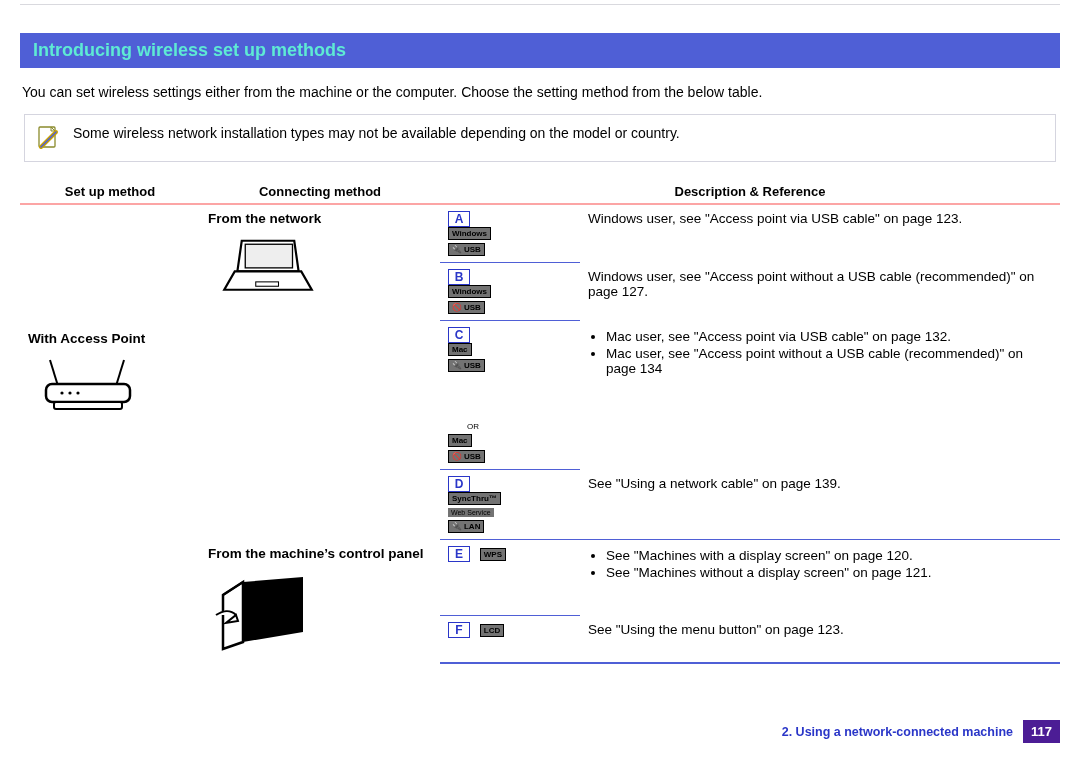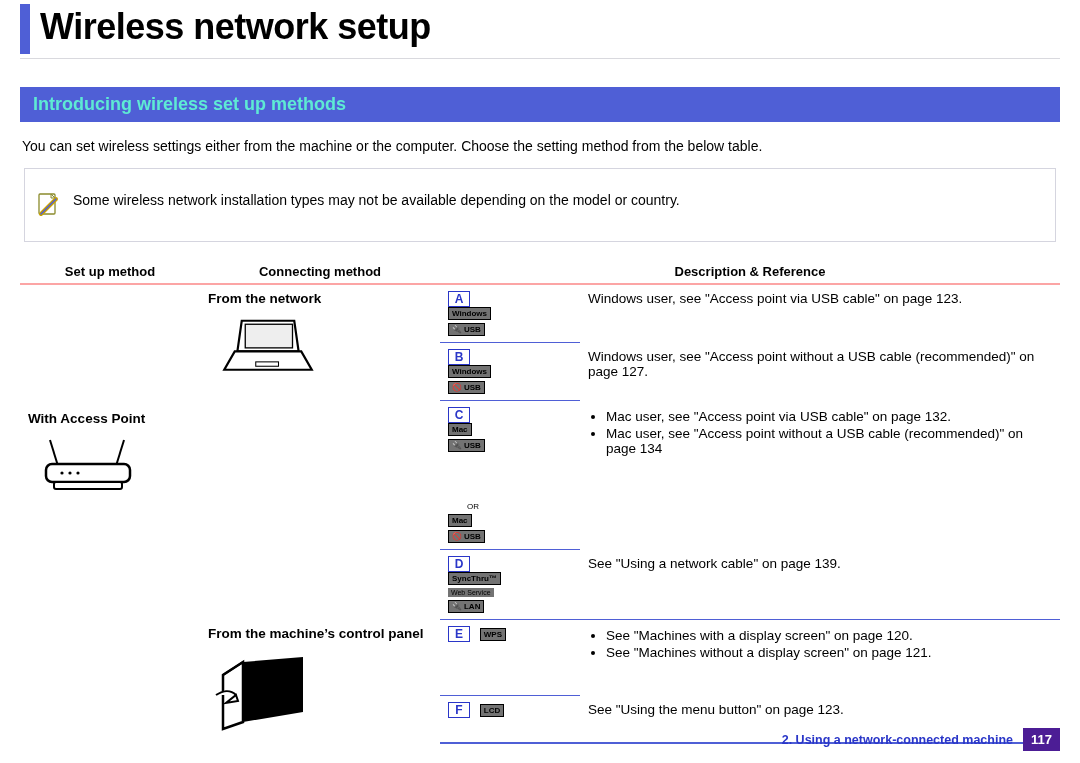--- a/index.html
+++ b/index.html
@@ -27,21 +27,21 @@
   
   .section-heading {
     background:#4f5fd6; color:#5eead4; font-weight:700;
     font-size:18px; padding:6px 12px; border:1px solid #4f5fd6;
     margin: 0 0 16px 0;
   }
 
   p.intro { margin: 0 0 14px 2px; font-size:14px; }
 
   .note-box {
-    border:1px solid #d5d5df; padding:23px 12px; margin:0 4px 18px 4px;
+    border:1px solid #d5d5df; padding:10px 12px; margin:0 4px 18px 4px;
     display:flex; align-items:flex-start; gap:14px; font-size:14px;
   }
   .note-icon {
     width:22px; height:26px; position:relative; flex:0 0 22px;
   }
   .note-icon svg { width:22px; height:26px; }
 
   
   table.methods {
     border-collapse: collapse; width:100%; table-layout:fixed;
@@ -87,37 +87,33 @@
   ul.refs li { margin:2px 0; }
 
   
   .illus { width:120px; height:70px; margin-top:6px; }
   .illus svg { width:100%; height:100%; }
   .illus2 { width:110px; height:90px; margin-top:6px; }
   .illus2 svg { width:100%; height:100%; }
 
   
   .footer {
-    position:absolute; bottom:12px; right:20px;
+    position:absolute; bottom:20px; right:20px;
     display:flex; align-items:center; gap:10px;
     font-size:12.5px; font-weight:700; color:#2a36c8;
   }
   .page-num {
     background:#4c1d95; color:#fff; padding:4px 8px; font-size:13px;
   }
 </style>
 </head>
 <body>
 
 <div class="page">
 
-  <div class="title-wrap">
-    <div class="title-bar"></div>
-    <h1 class="page-title">Wireless network setup</h1>
-  </div>
   <hr class="title-rule">
 
   <div class="section-heading">Introducing wireless set up methods</div>
 
   <p class="intro">You can set wireless settings either from the machine or the computer. Choose the setting method from the below table.</p>
 
   <div class="note-box">
     <span class="note-icon">
       <svg viewBox="0 0 22 26">
         <rect x="2" y="2" width="16" height="20" rx="1" fill="#fff" stroke="#8b8b2c" stroke-width="1.3"></rect>

